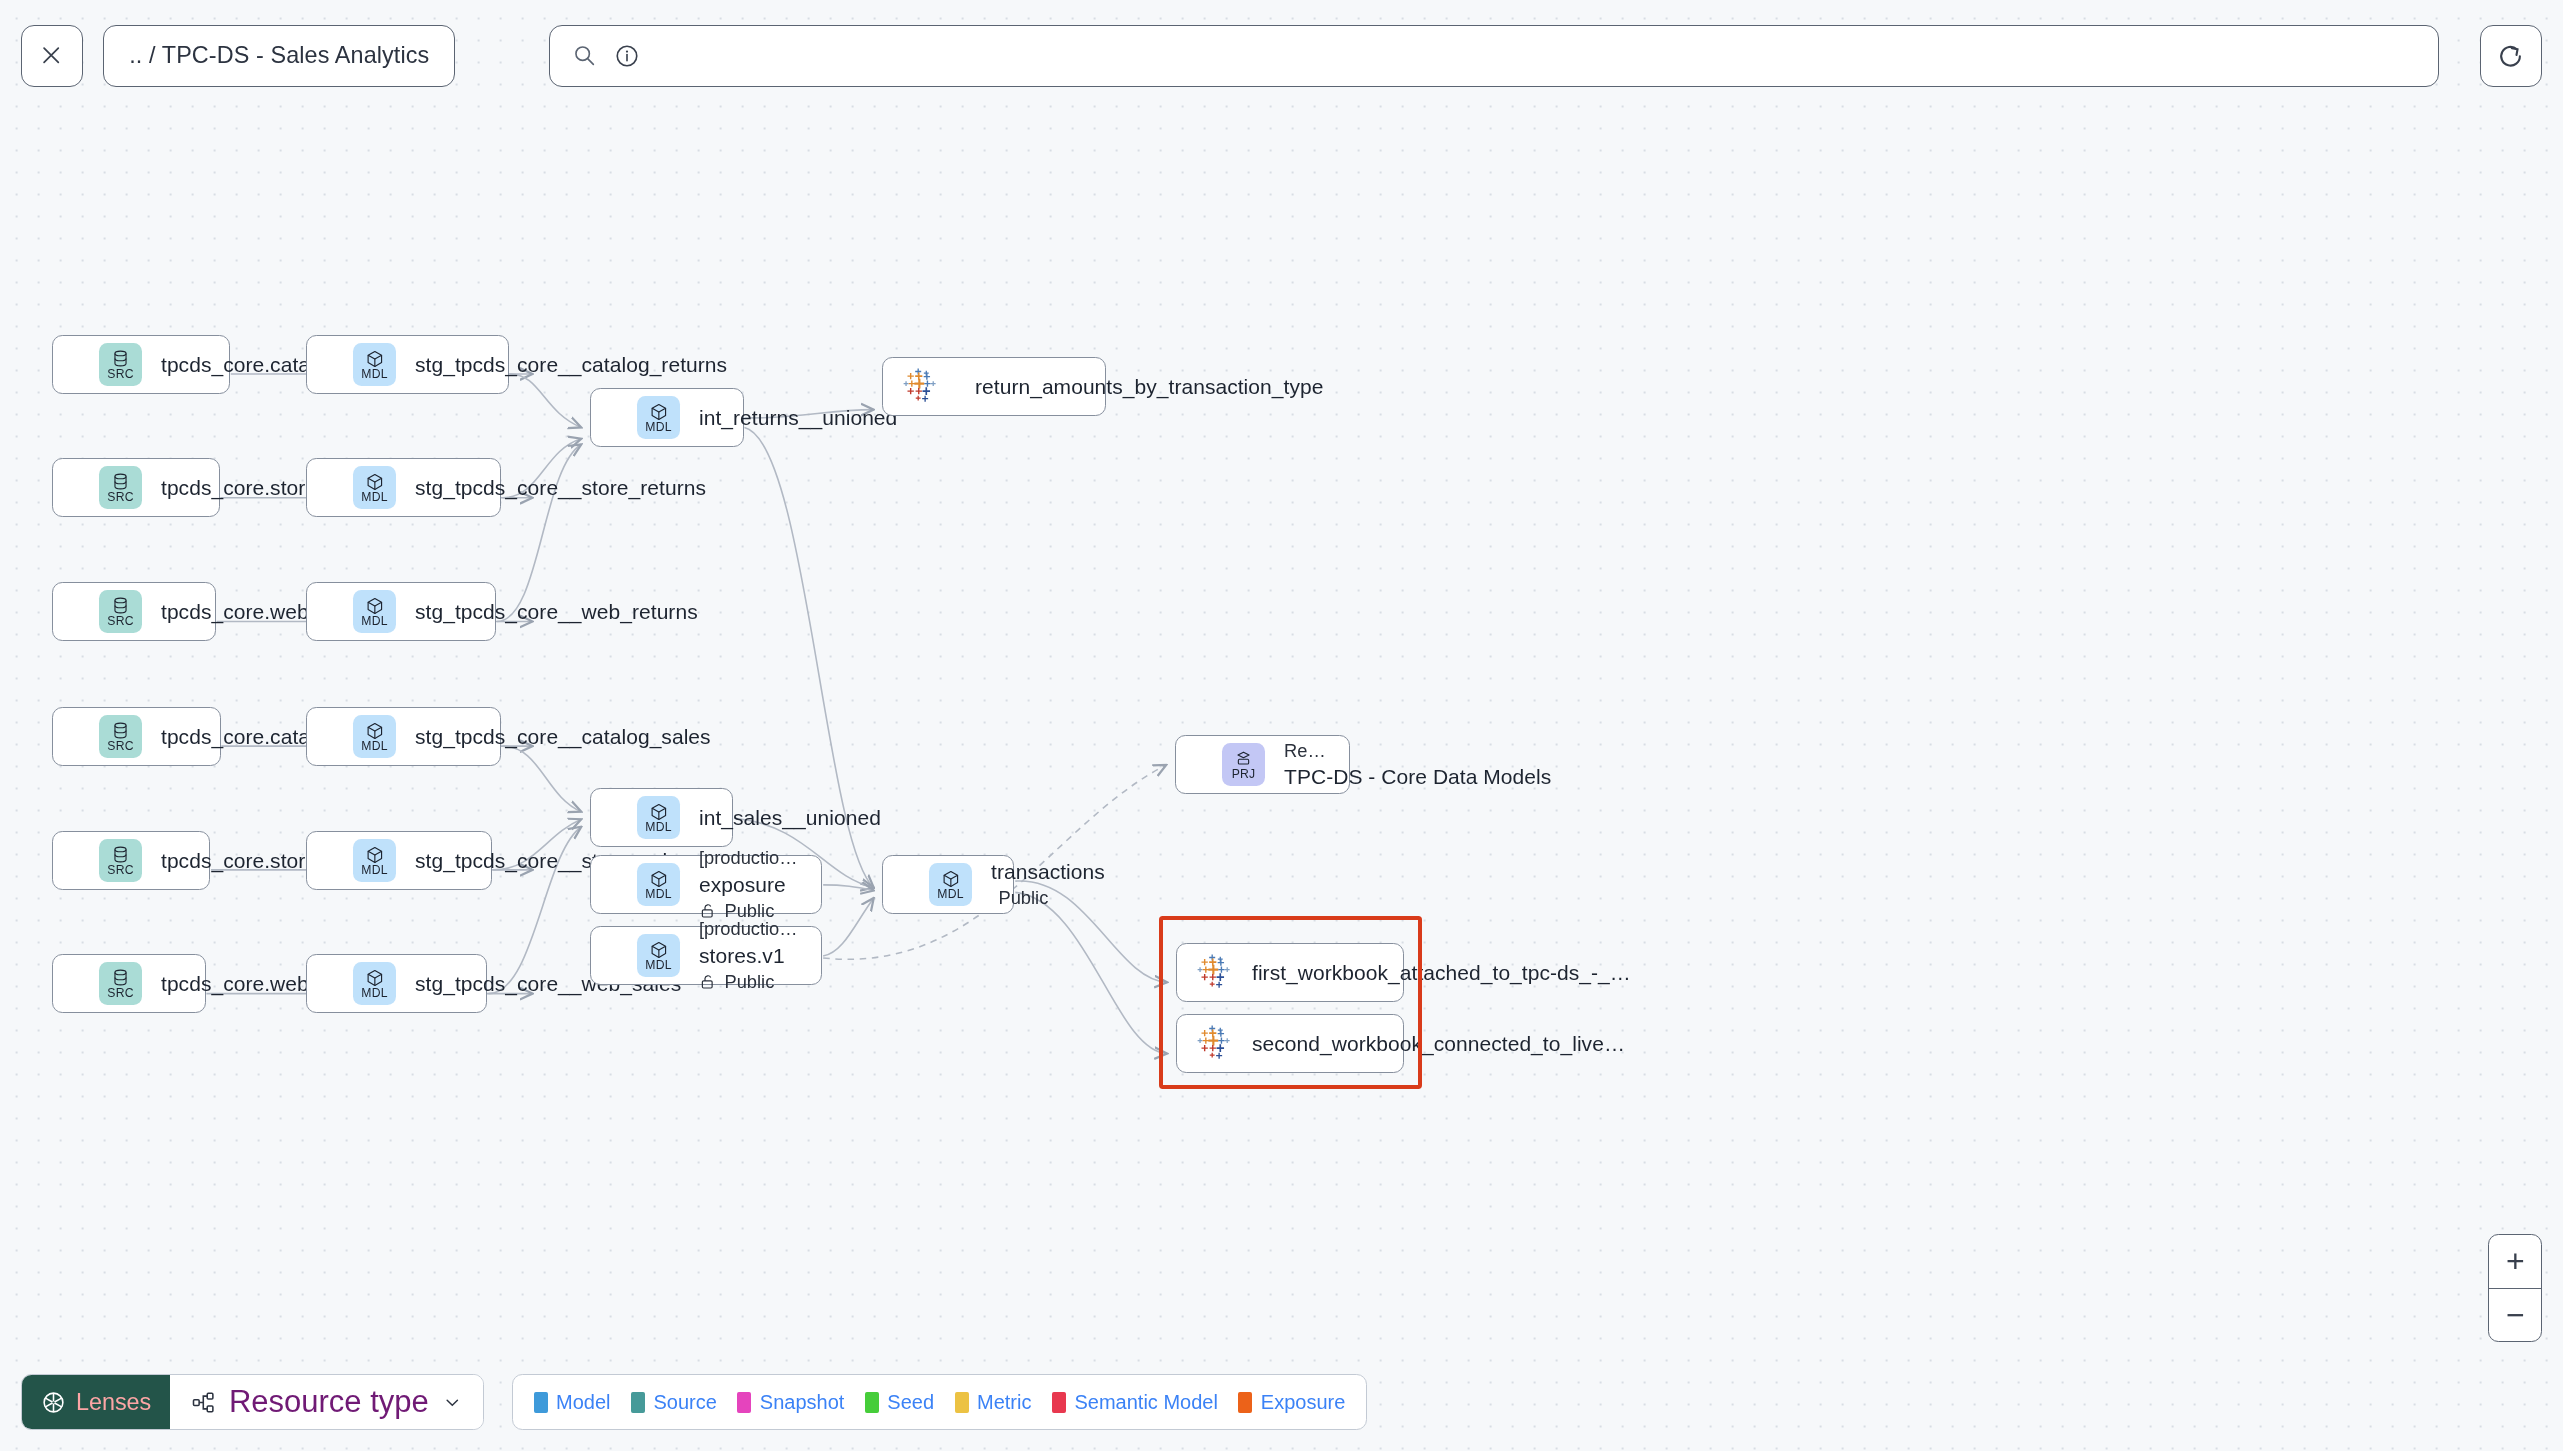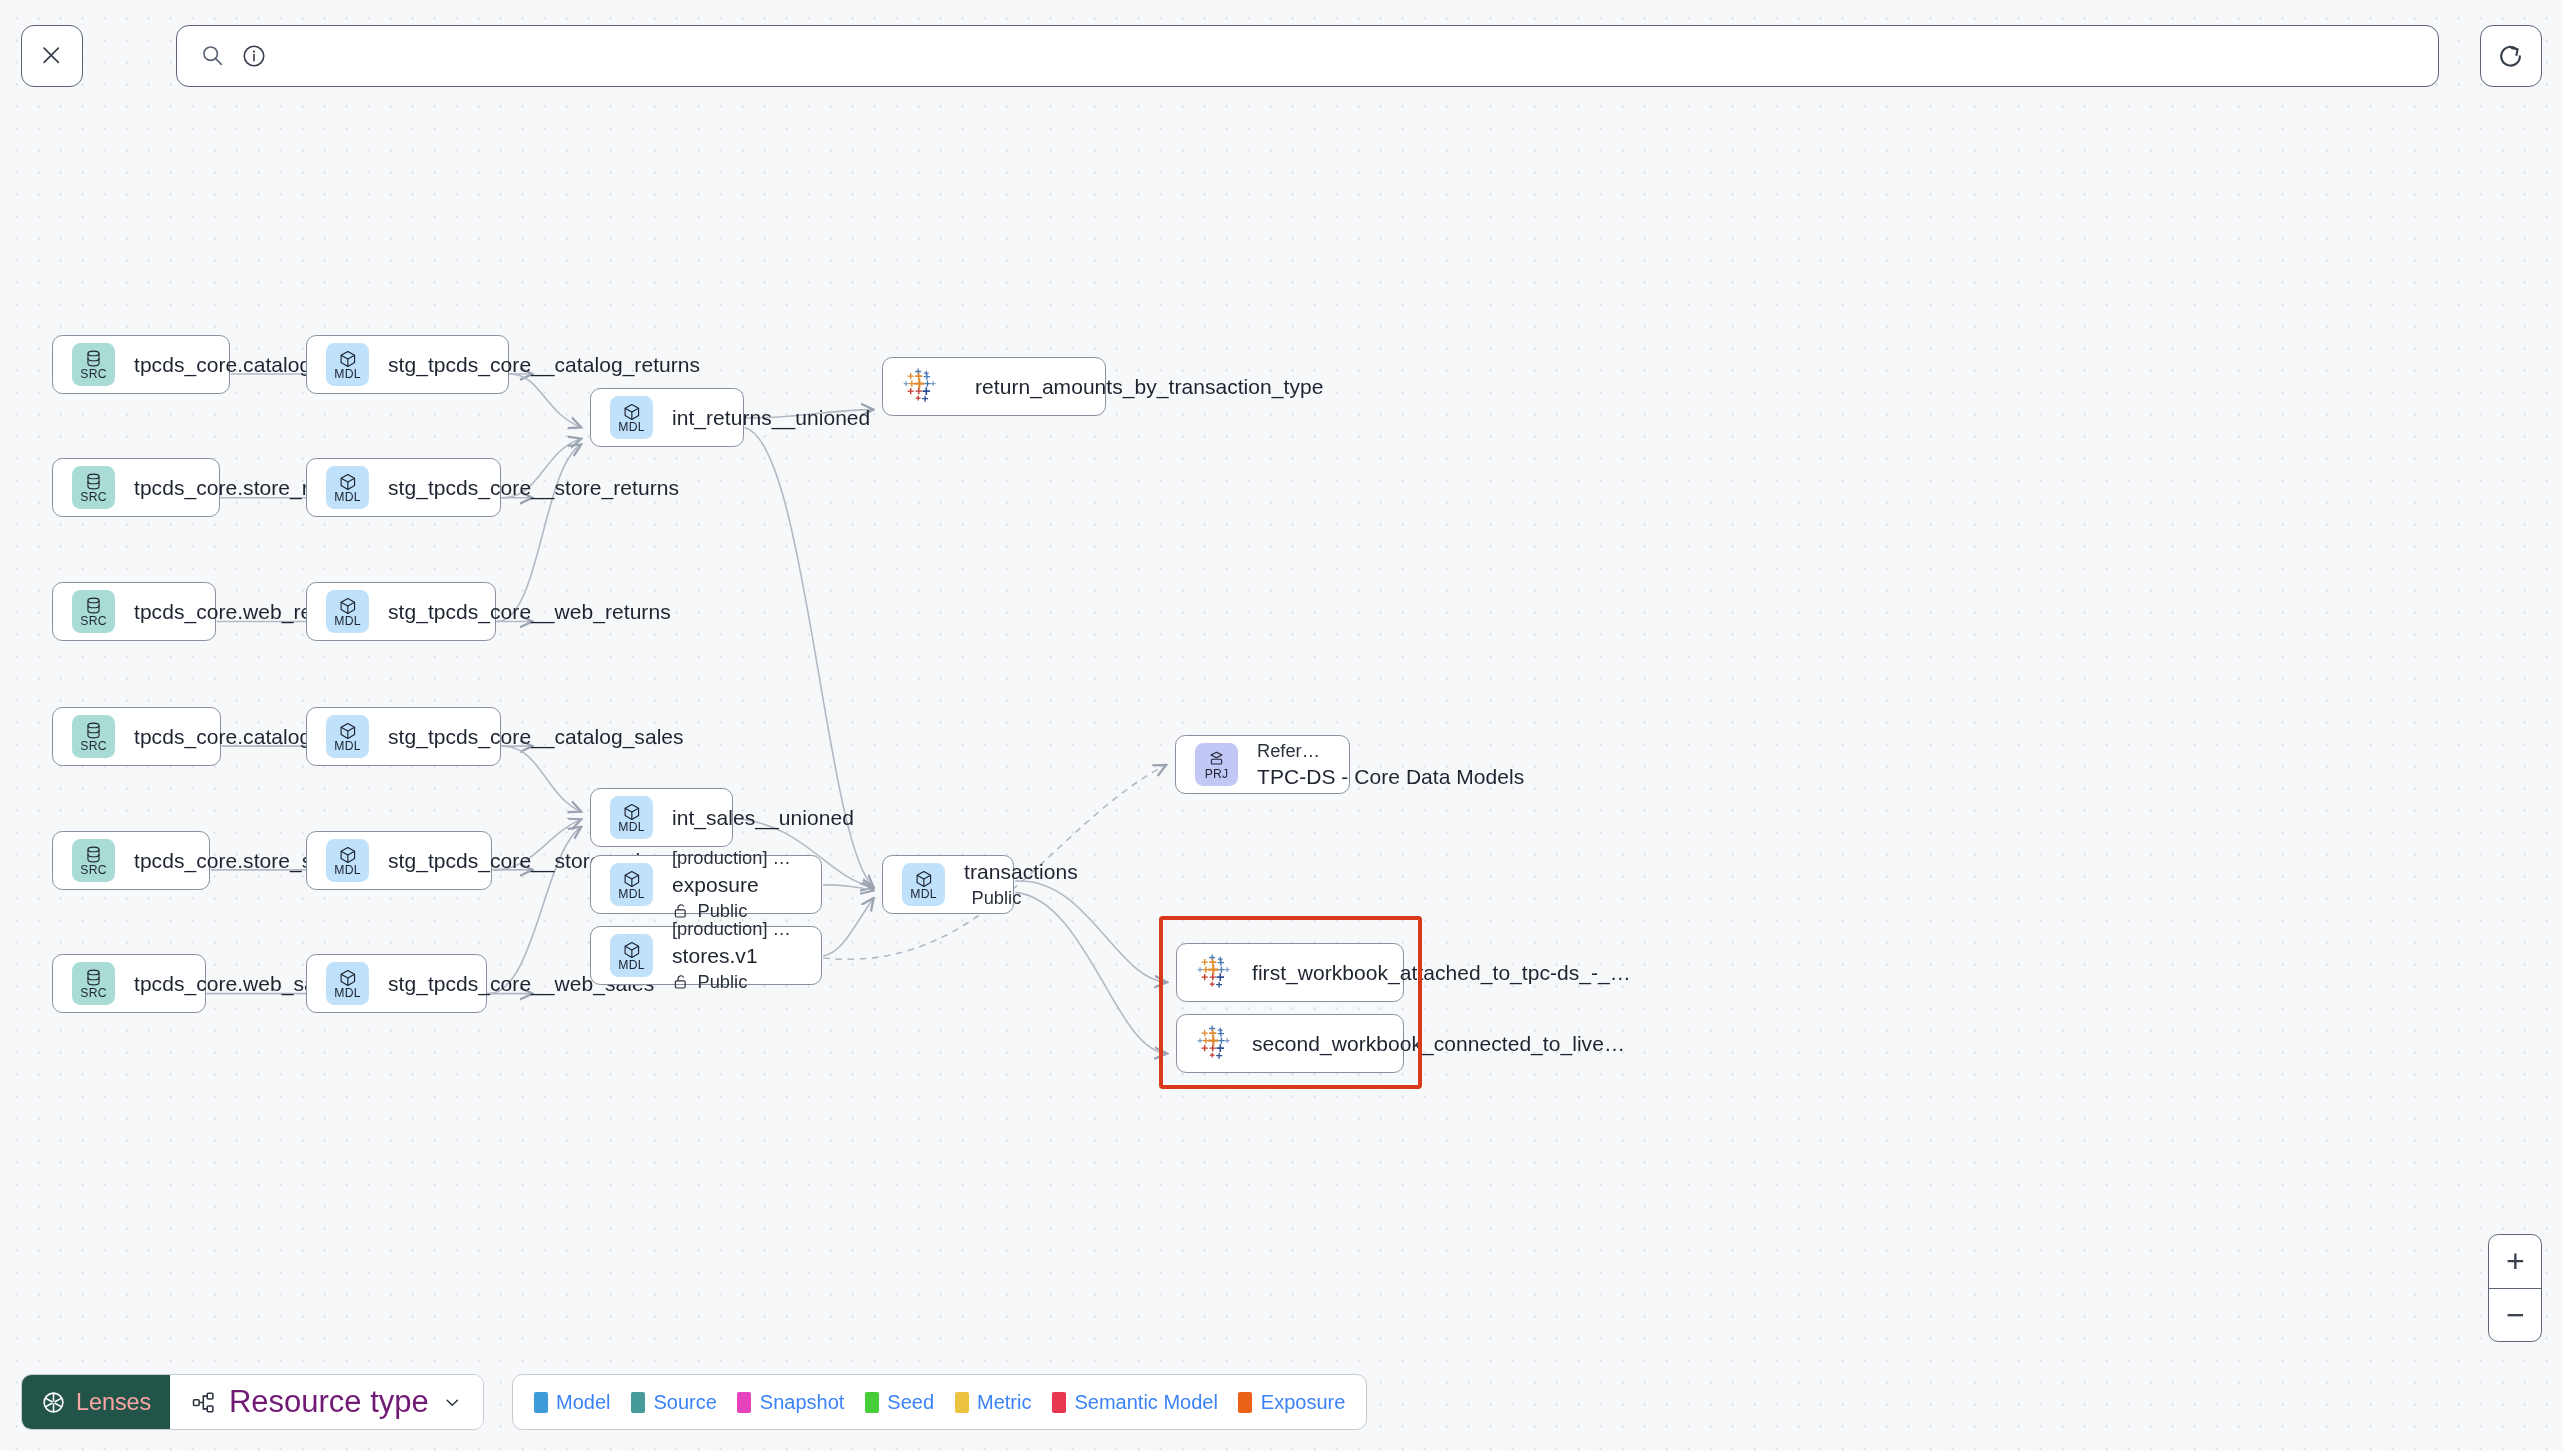--- a/index.html
+++ b/index.html
@@ -50,21 +50,21 @@
 
   .node {
     position: absolute; background: #ffffff;
     border: 1.4px solid #868f9d; border-radius: 10.3px;
     display: flex; align-items: center; gap: 19px;
     padding: 0 19px; cursor: pointer;
   }
   .badge {
     flex: 0 0 auto; width: 43px; height: 43px; border-radius: 8.4px;
     display: flex; flex-direction: column; align-items: center; justify-content: center;
-    gap: 0px; color: #1d2430;
+    gap: 0px; color: #1d2430; margin-left: 27px;
   }
   .badge.src { background: #aadcd6; }
   .badge.mdl { background: #bfe1fb; }
   .badge.prj { background: #c3c7f5; }
   .badge-label { font-size: 12.2px; line-height: 12.2px; letter-spacing: 0.2px; font-weight: 400; }
   .node-body { display: flex; flex-direction: column; justify-content: center; gap: 3.7px; min-width: 0; }
   .node-title { font-size: 21px; color: #1d2430; white-space: nowrap; letter-spacing: 0.05px; }
   .node-sub {
     font-size: 18.3px; color: #2b313c; white-space: nowrap; overflow: hidden;
     text-overflow: ellipsis; max-width: 309px;
@@ -495,20 +495,21 @@
   <div class="highlight-box" id="highlight" style="left: 1159px; top: 916px; width: 263px; height: 173px;"></div>
 </div>
 
 <div class="topbar">
   <div class="tb-btn close-btn">
     <svg width="24.4" height="24.4" viewBox="0 0 24 24" fill="none" stroke="#39404d" stroke-width="1.7" stroke-linecap="round">
       <path d="M5 5 L19 19 M19 5 L5 19"></path>
     </svg>
   </div>
 
+  <div class="tb-btn breadcrumb">.. / TPC-DS - Sales Analytics</div>
 
   <div class="searchwrap">
     <svg width="24.4" height="24.4" viewBox="0 0 24 24" fill="none" stroke="#5b6472" stroke-width="1.6" stroke-linecap="round">
       <circle cx="10.5" cy="10.5" r="6.6"></circle>
         <path d="M15.4 15.4 L21 21"></path>
     </svg>
     <svg width="26" height="26" viewBox="0 0 24 24" fill="none" stroke="#39404d" stroke-width="1.5">
       <circle cx="12" cy="12" r="9"></circle>
       <path d="M12 10.6 L12 16.4" stroke-linecap="round"></path>
       <circle cx="12" cy="7.9" r="1.05" fill="#39404d" stroke="none"></circle>

